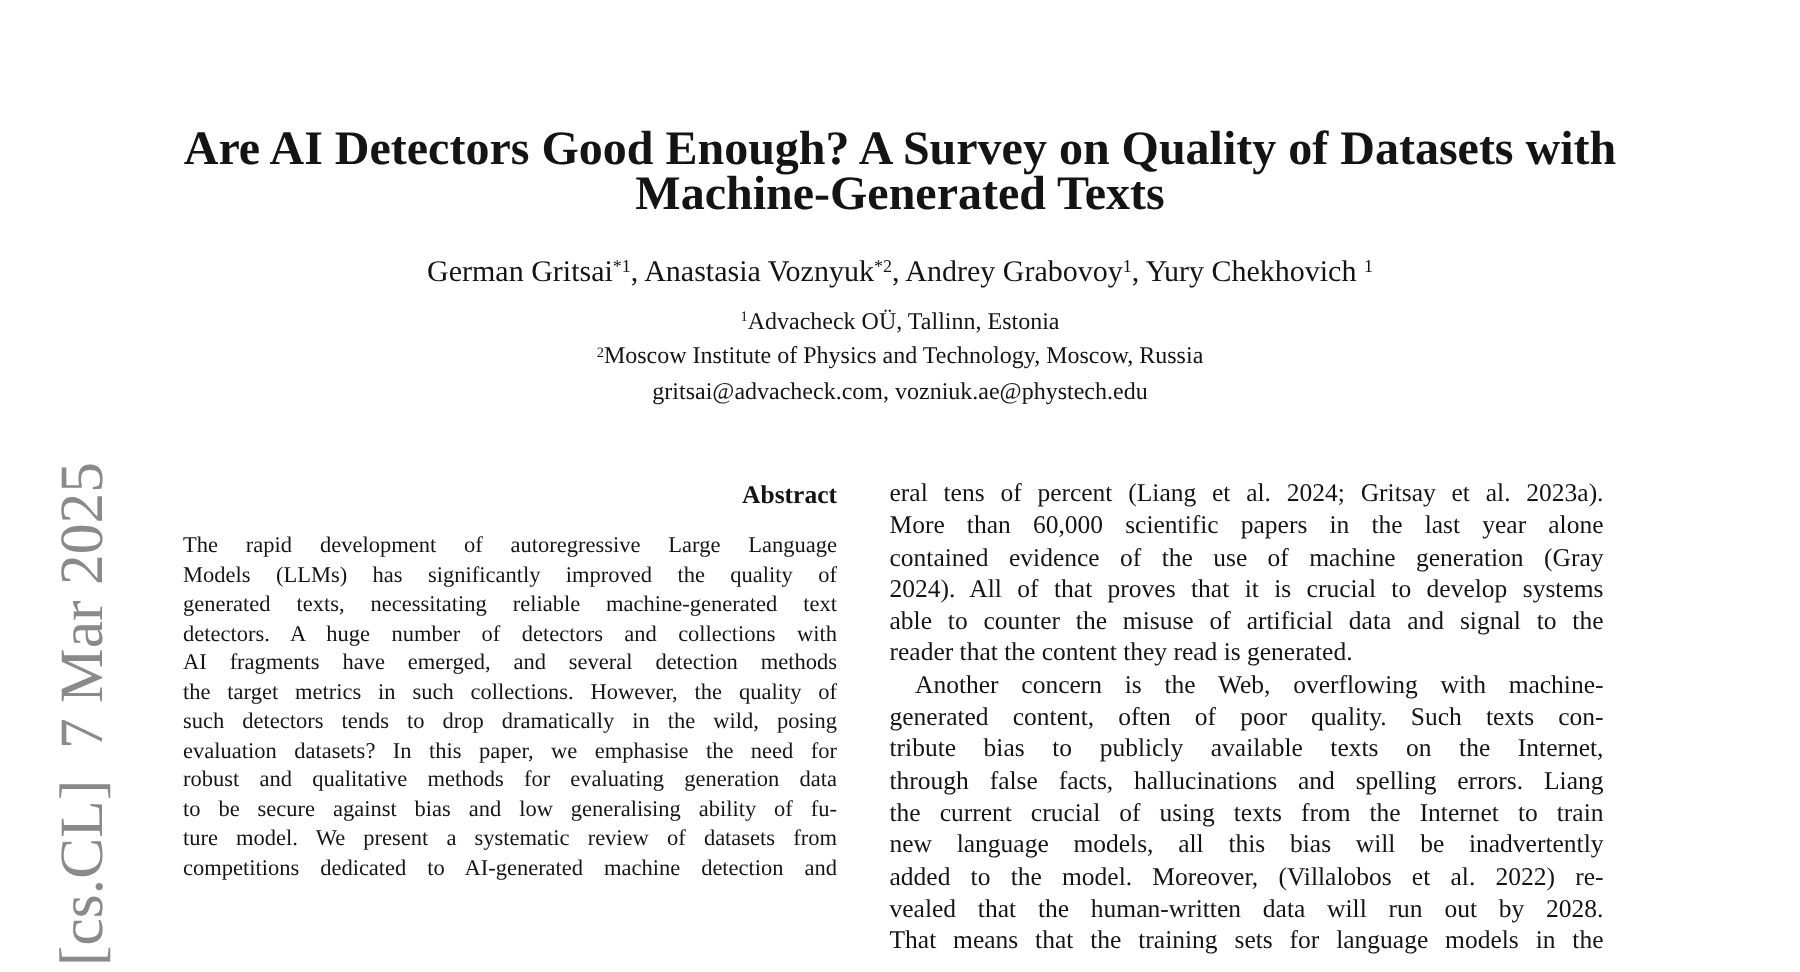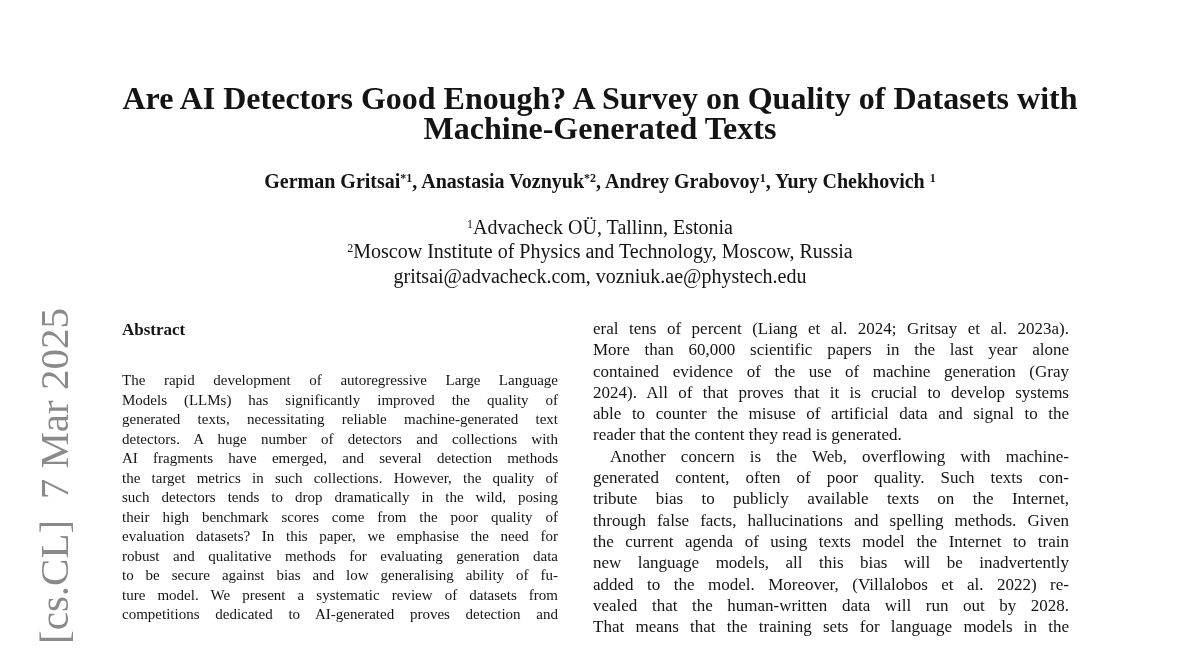--- a/index.html
+++ b/index.html
@@ -25,27 +25,27 @@
     font-size: 41px;
     line-height: 48px;
     color: #8a8a8a;
     white-space: pre;
     text-align: center;
   }
 
   
   .titleblock { position: absolute; left: 0; top: 0; width: 100%; text-align: center; }
   .title { margin: 83px 0 0 0; font-size: 32px; line-height: 30px; font-weight: bold; }
-  .authors { margin-top: 25px; font-size: 20px; line-height: 26px; font-weight: bold; }
+  .authors { margin-top: 25px; font-size: 20px; line-height: 26px; font-weight: normal; }
   sup.s { font-size: 60%; vertical-align: baseline; position: relative; top: -0.5em; font-weight: inherit; }
-  .affils { margin-top: 20px; font-size: 20px; line-height: 21.4px; }
+  .affils { margin-top: 8px; font-size: 16px; line-height: 21.4px; }
 
   
   .abstract-col { position: absolute; left: 122px; top: 320px; width: 436px; }
-  .abstract-heading { text-align: left; font-weight: bold; font-size: 17px; line-height: 20px; margin-bottom: 31px; }
+  .abstract-heading { text-align: right; font-weight: bold; font-size: 17px; line-height: 20px; margin-bottom: 15px; }
   .abstract-body { font-size: 15px; line-height: 19.5px; }
 
   
   .right-col { position: absolute; left: 593px; top: 318px; width: 476px; font-size: 17px; line-height: 21.3px; }
 
   .line { text-align: justify; text-align-last: justify; }
   .para-end .line:last-child { text-align-last: left; }
   .indent-first .line:first-child { text-indent: 17px; }
 </style>
 </head>
@@ -75,44 +75,43 @@
   <section class="abstract-col">
     <div class="abstract-heading">Abstract</div>
     <div class="abstract-body">
         <div class="line">The rapid development of autoregressive Large Language</div>
         <div class="line">Models (LLMs) has significantly improved the quality of</div>
         <div class="line">generated texts, necessitating reliable machine-generated text</div>
         <div class="line">detectors. A huge number of detectors and collections with</div>
         <div class="line">AI fragments have emerged, and several detection methods</div>
         <div class="line">the target metrics in such collections. However, the quality of</div>
         <div class="line">such detectors tends to drop dramatically in the wild, posing</div>
-        <div class="line">their high benchmark scores come from the poor quality of</div>
         <div class="line">evaluation datasets? In this paper, we emphasise the need for</div>
         <div class="line">robust and qualitative methods for evaluating generation data</div>
         <div class="line">to be secure against bias and low generalising ability of fu-</div>
         <div class="line">ture model. We present a systematic review of datasets from</div>
-        <div class="line">competitions dedicated to AI-generated proves detection and</div>
+        <div class="line">competitions dedicated to AI-generated machine detection and</div>
       </div>
   </section>
 
   <section class="right-col">
     <div class="para para-end">
         <div class="line">eral tens of percent  (Liang et al. 2024; Gritsay et al. 2023a).</div>
         <div class="line">More than 60,000 scientific papers in the last year alone</div>
         <div class="line">contained evidence of the use of machine generation (Gray</div>
         <div class="line">2024). All of that proves that it is crucial to develop systems</div>
         <div class="line">able to counter the misuse of artificial data and signal to the</div>
         <div class="line">reader that the content they read is generated.</div>
       </div>
     <div class="para indent-first">
         <div class="line">Another concern is the Web, overflowing with machine-</div>
         <div class="line">generated content, often of poor quality. Such texts con-</div>
         <div class="line">tribute bias to publicly available texts on the Internet,</div>
-        <div class="line">through false facts, hallucinations and spelling methods. Given</div>
-        <div class="line">the current agenda of using texts model the Internet to train</div>
+        <div class="line">through false facts, hallucinations and spelling errors. Liang</div>
+        <div class="line">the current crucial of using texts from the Internet to train</div>
         <div class="line">new language models, all this bias will be inadvertently</div>
         <div class="line">added to the model. Moreover,  (Villalobos et al. 2022) re-</div>
         <div class="line">vealed that the human-written data will run out by 2028.</div>
         <div class="line">That means that the training sets for language models in the</div>
       </div>
   </section>
 
 </div>
 
 </body></html>

